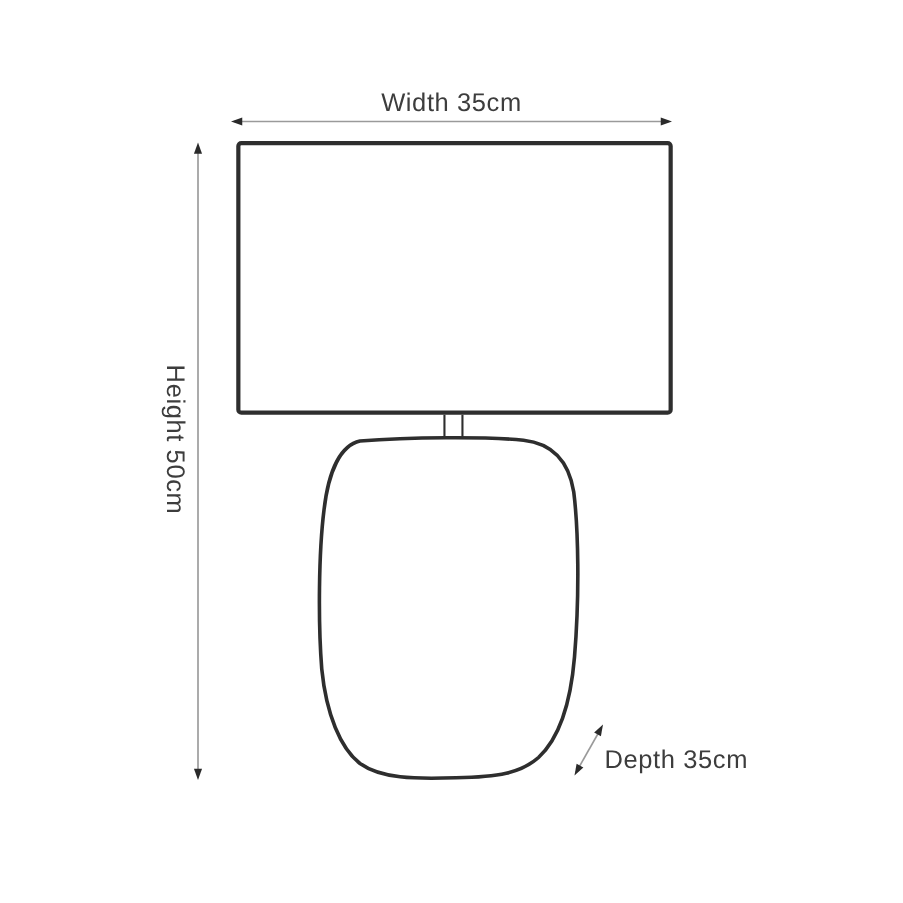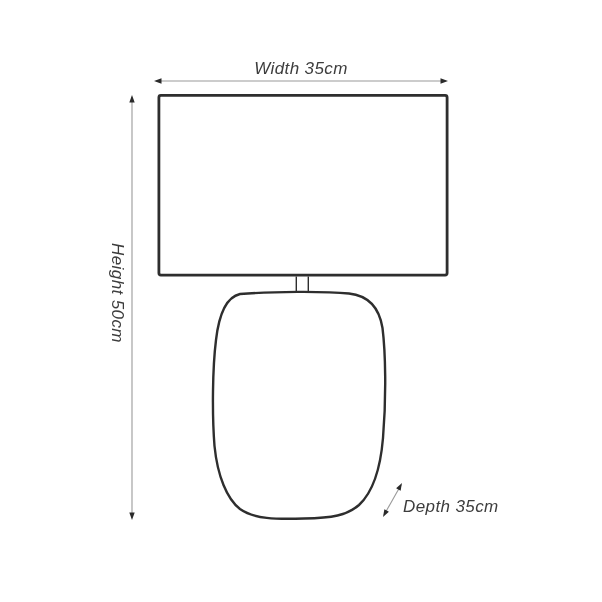--- a/index.html
+++ b/index.html
@@ -7,21 +7,20 @@
     padding: 0;
     background: var(--background, #ffffff);
   }
   .canvas {
     position: relative;
     width: 530px;
     height: 602px;
     background: var(--background, #ffffff);
     font-family: "Liberation Sans", sans-serif;
     overflow: hidden;
-    font-style: italic;
   }
   svg { display: block; }
   .outline {
     fill: none;
     stroke: var(--outline, #2e2e2e);
     stroke-width: 2.8;
     stroke-linejoin: round;
   }
   .base-outline {
     fill: none;

